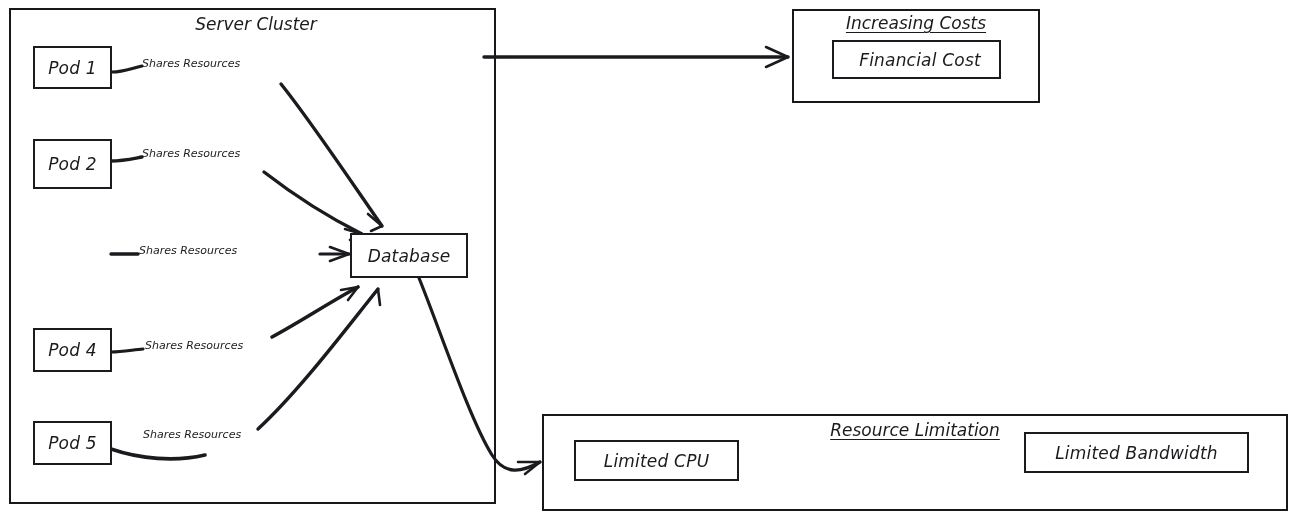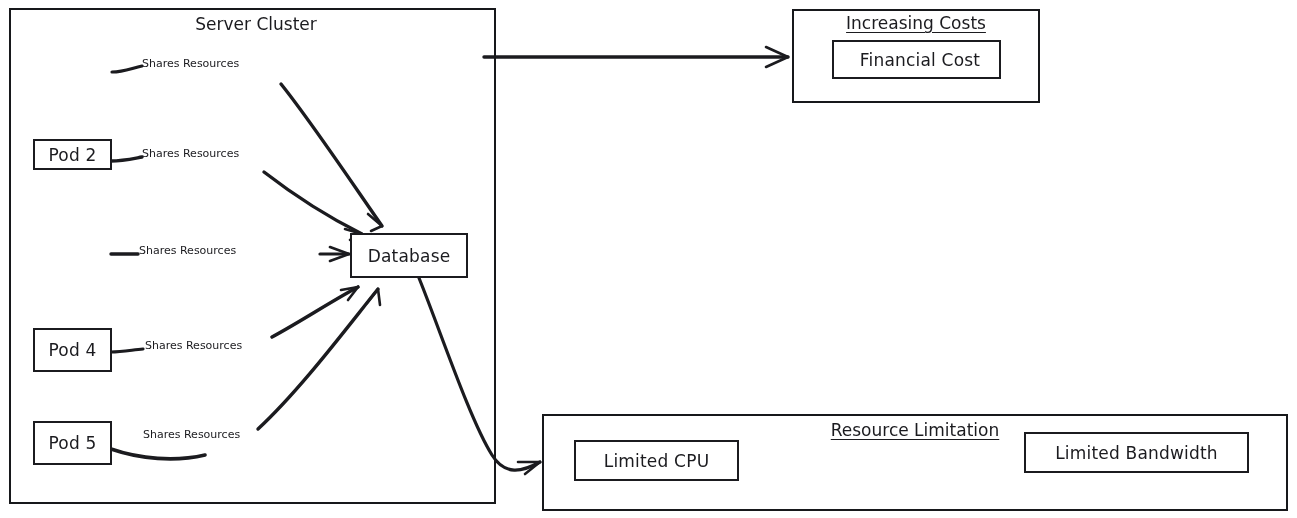--- a/index.html
+++ b/index.html
@@ -1,21 +1,21 @@
 <!DOCTYPE html>
 <html><head>
 <meta charset="utf-8">
 <style>
   html,body{margin:0;padding:0;background:#ffffff;}
   body{
     width:1297px;height:518px;position:relative;overflow:hidden;
     font-family:"DejaVu Sans", sans-serif;
     color:#1b1b1f;
   }
-  #canvas{position:absolute;inset:0;width:1297px;height:518px;}
+  #canvas{position:absolute;inset:0;width:1297px;height:518px;font-style:italic;}
   svg.layer{position:absolute;left:0;top:0;width:1297px;height:518px;overflow:visible;}
 
   
   .node{
     position:absolute;box-sizing:border-box;
     background:#ffffff;
     border:2px solid #1b1b1f;
     display:flex;align-items:center;justify-content:center;
     font-family:"DejaVu Sans", sans-serif;
     font-size:17px;letter-spacing:.2px;color:#1b1b1f;
@@ -79,21 +79,22 @@
     <path class="ln" d="M484 57 L 788 57" stroke-width="3.4"></path>
     <path class="hd" d="M788 57 L 766 47 M788 57 L 766 67" stroke-width="3"></path>
 
     <path class="ln" d="M419 278 C 440 330, 470 420, 492 455 C 505 476, 522 472, 540 462" stroke-width="3.2"></path>
     <path class="hd" d="M540 462 L 518 462 M540 462 L 525 474"></path>
   </svg>
 
   <div class="container" style="left:9px;top:8px;width:487px;height:496px;"></div>
   <div class="ctitle" style="left:166px;top:14px;width:180px;">Server Cluster</div>
 
-  <div class="node" style="left:33px;top:139px;width:79px;height:31px;">Pod 2</div>
+  <div class="node" style="left:33px;top:46px;width:79px;height:43px;">Pod 1</div>
+  <div class="node" style="left:33px;top:139px;width:79px;height:50px;">Pod 2</div>
   <div class="node" style="left:33px;top:328px;width:79px;height:44px;">Pod 4</div>
   <div class="node" style="left:33px;top:421px;width:79px;height:44px;">Pod 5</div>
 
   <div class="node" style="left:350px;top:233px;width:118px;height:45px;">Database</div>
 
   <div class="edgelabel" style="left:142px;top:57px;">Shares Resources</div>
   <div class="edgelabel" style="left:142px;top:147px;">Shares Resources</div>
   <div class="edgelabel" style="left:139px;top:244px;">Shares Resources</div>
   <div class="edgelabel" style="left:145px;top:339px;">Shares Resources</div>
   <div class="edgelabel" style="left:143px;top:428px;">Shares Resources</div>

